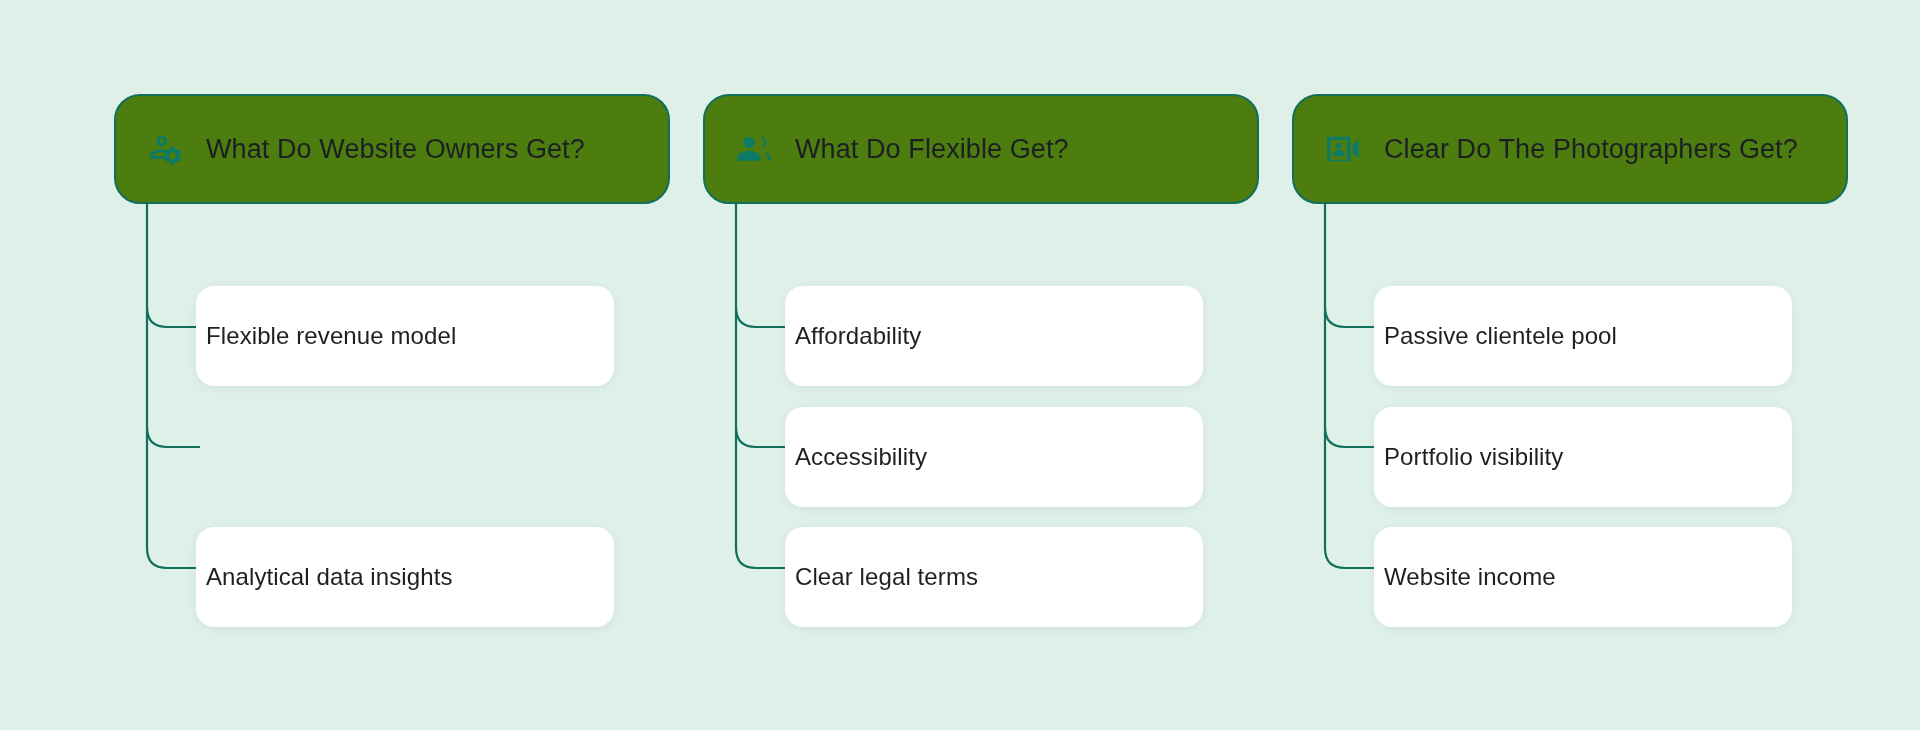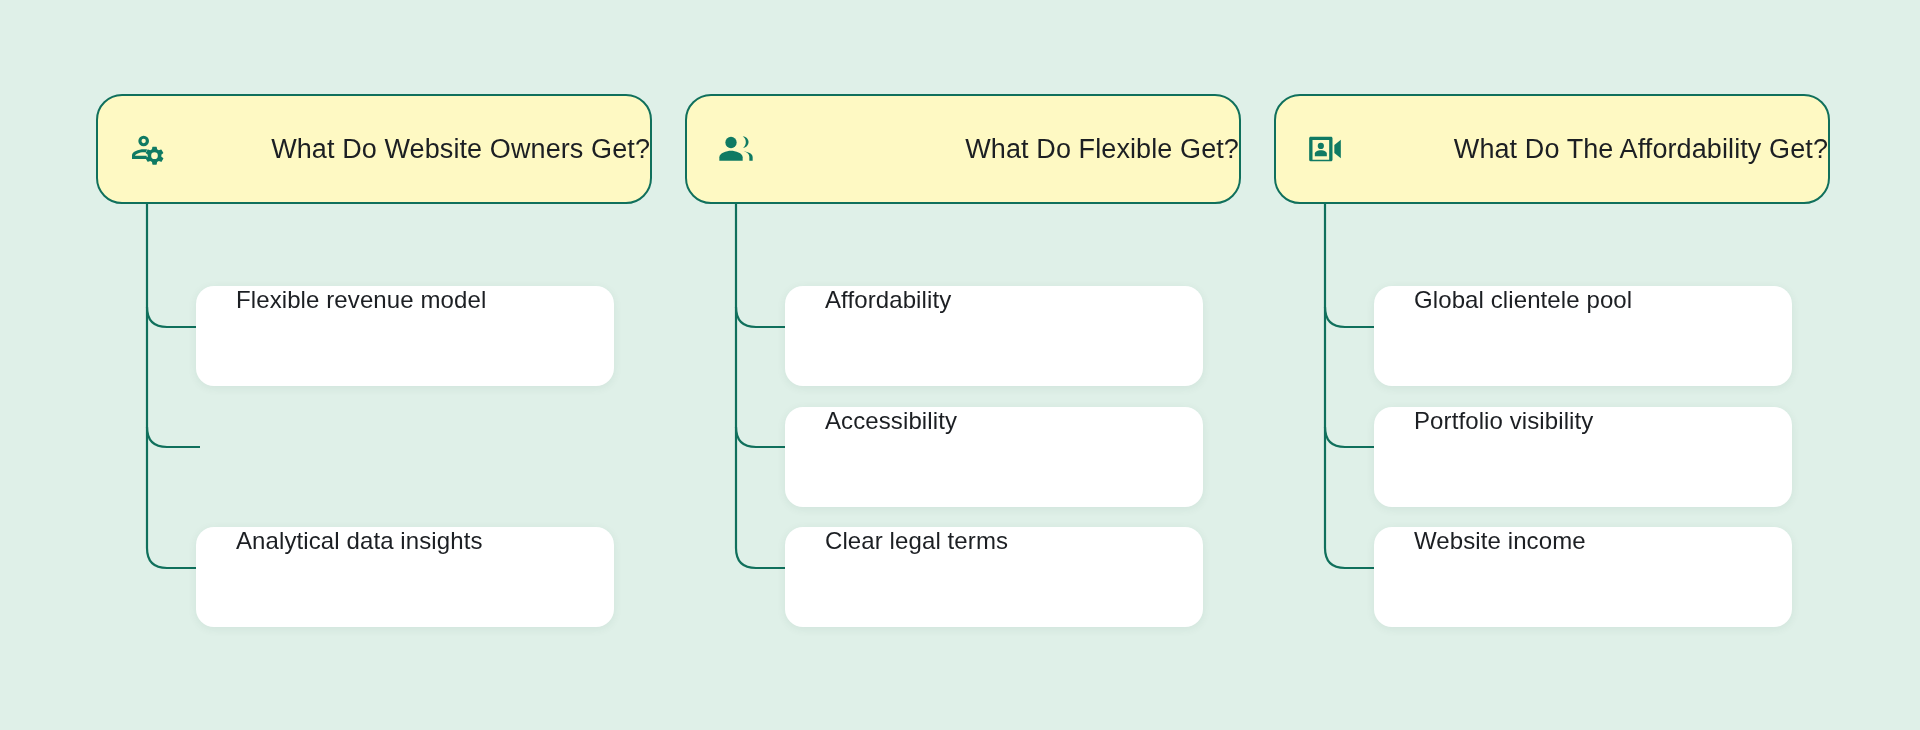--- a/index.html
+++ b/index.html
@@ -23,32 +23,31 @@
   .column {
     position: absolute;
     top: 0;
     width: 560px;
     height: 730px;
   }
 
   
   .header-card {
     position: absolute;
-    left: 0;
+    left: 18px;
     top: 94px;
     width: 556px;
     height: 110px;
     box-sizing: border-box;
-    background: #fef9c3;
+    background: #4d7c0f;
     border: 2px solid #10705c;
     border-radius: 26px;
     display: flex;
     align-items: center;
     padding-left: 28px;
-    justify-content: space-between;
   }
   .header-icon {
     flex: 0 0 auto;
     width: 42px;
     height: 42px;
     margin-right: 20px;
     display: flex;
     align-items: center;
     justify-content: center;
     color: #0f7a63;
@@ -86,22 +85,22 @@
   .child-card {
     position: absolute;
     left: 100px;
     width: 418px;
     height: 100px;
     box-sizing: border-box;
     background: #ffffff;
     border-radius: 18px;
     box-shadow: 0 2px 10px rgba(20, 70, 55, 0.07);
     display: flex;
-    align-items: flex-start;
-    padding-left: 40px;
+    align-items: center;
+    padding-left: 10px;
   }
   .child-card.i0 { top: 286px; }
   .child-card.i1 { top: 407px; }
   .child-card.i2 { top: 527px; }
 
   .child-label {
     font-size: 24px;
     font-weight: 400;
     color: #1c1f23;
     letter-spacing: 0.1px;
@@ -180,31 +179,31 @@
 
     <div class="header-card">
       <span class="header-icon">
         <svg viewBox="0 0 24 24" aria-hidden="true">
           <path d="M3.4 4.6h12.2c.5 0 .9.4.9.9v13c0 .5-.4.9-.9.9H3.4a.9.9 0 0 1-.9-.9v-13c0-.5.4-.9.9-.9zm1.1 2v11.8h10V6.6h-10z"></path>
           <path d="M9.5 8.3a1.85 1.85 0 1 0 0 3.7 1.85 1.85 0 0 0 0-3.7z"></path>
           <path d="M9.5 12.7c-1.9 0-3.6.9-3.6 2v1.7h7.2v-1.7c0-1.1-1.7-2-3.6-2z"></path>
           <path d="M17.6 9.6l3.9-3.1v11l-3.9-3.1V9.6z"></path>
         </svg>
       </span>
-      <span class="header-title">What Do The Affordability Get?</span>
+      <span class="header-title">Clear Do The Photographers Get?</span>
     </div>
 
     <svg class="connector" viewBox="0 0 260 430" preserveAspectRatio="none">
       <path d="M51 0 L51 344 Q51 364 71 364 L104 364"></path>
       <path d="M51 103 Q51 123 71 123 L104 123"></path>
       <path d="M51 223 Q51 243 71 243 L104 243"></path>
     </svg>
 
     <div class="child-card i0">
-      <span class="child-label">Global clientele pool</span>
+      <span class="child-label">Passive clientele pool</span>
     </div>
     <div class="child-card i1">
       <span class="child-label">Portfolio visibility</span>
     </div>
     <div class="child-card i2">
       <span class="child-label">Website income</span>
     </div>
   </div>
 
 </div>

